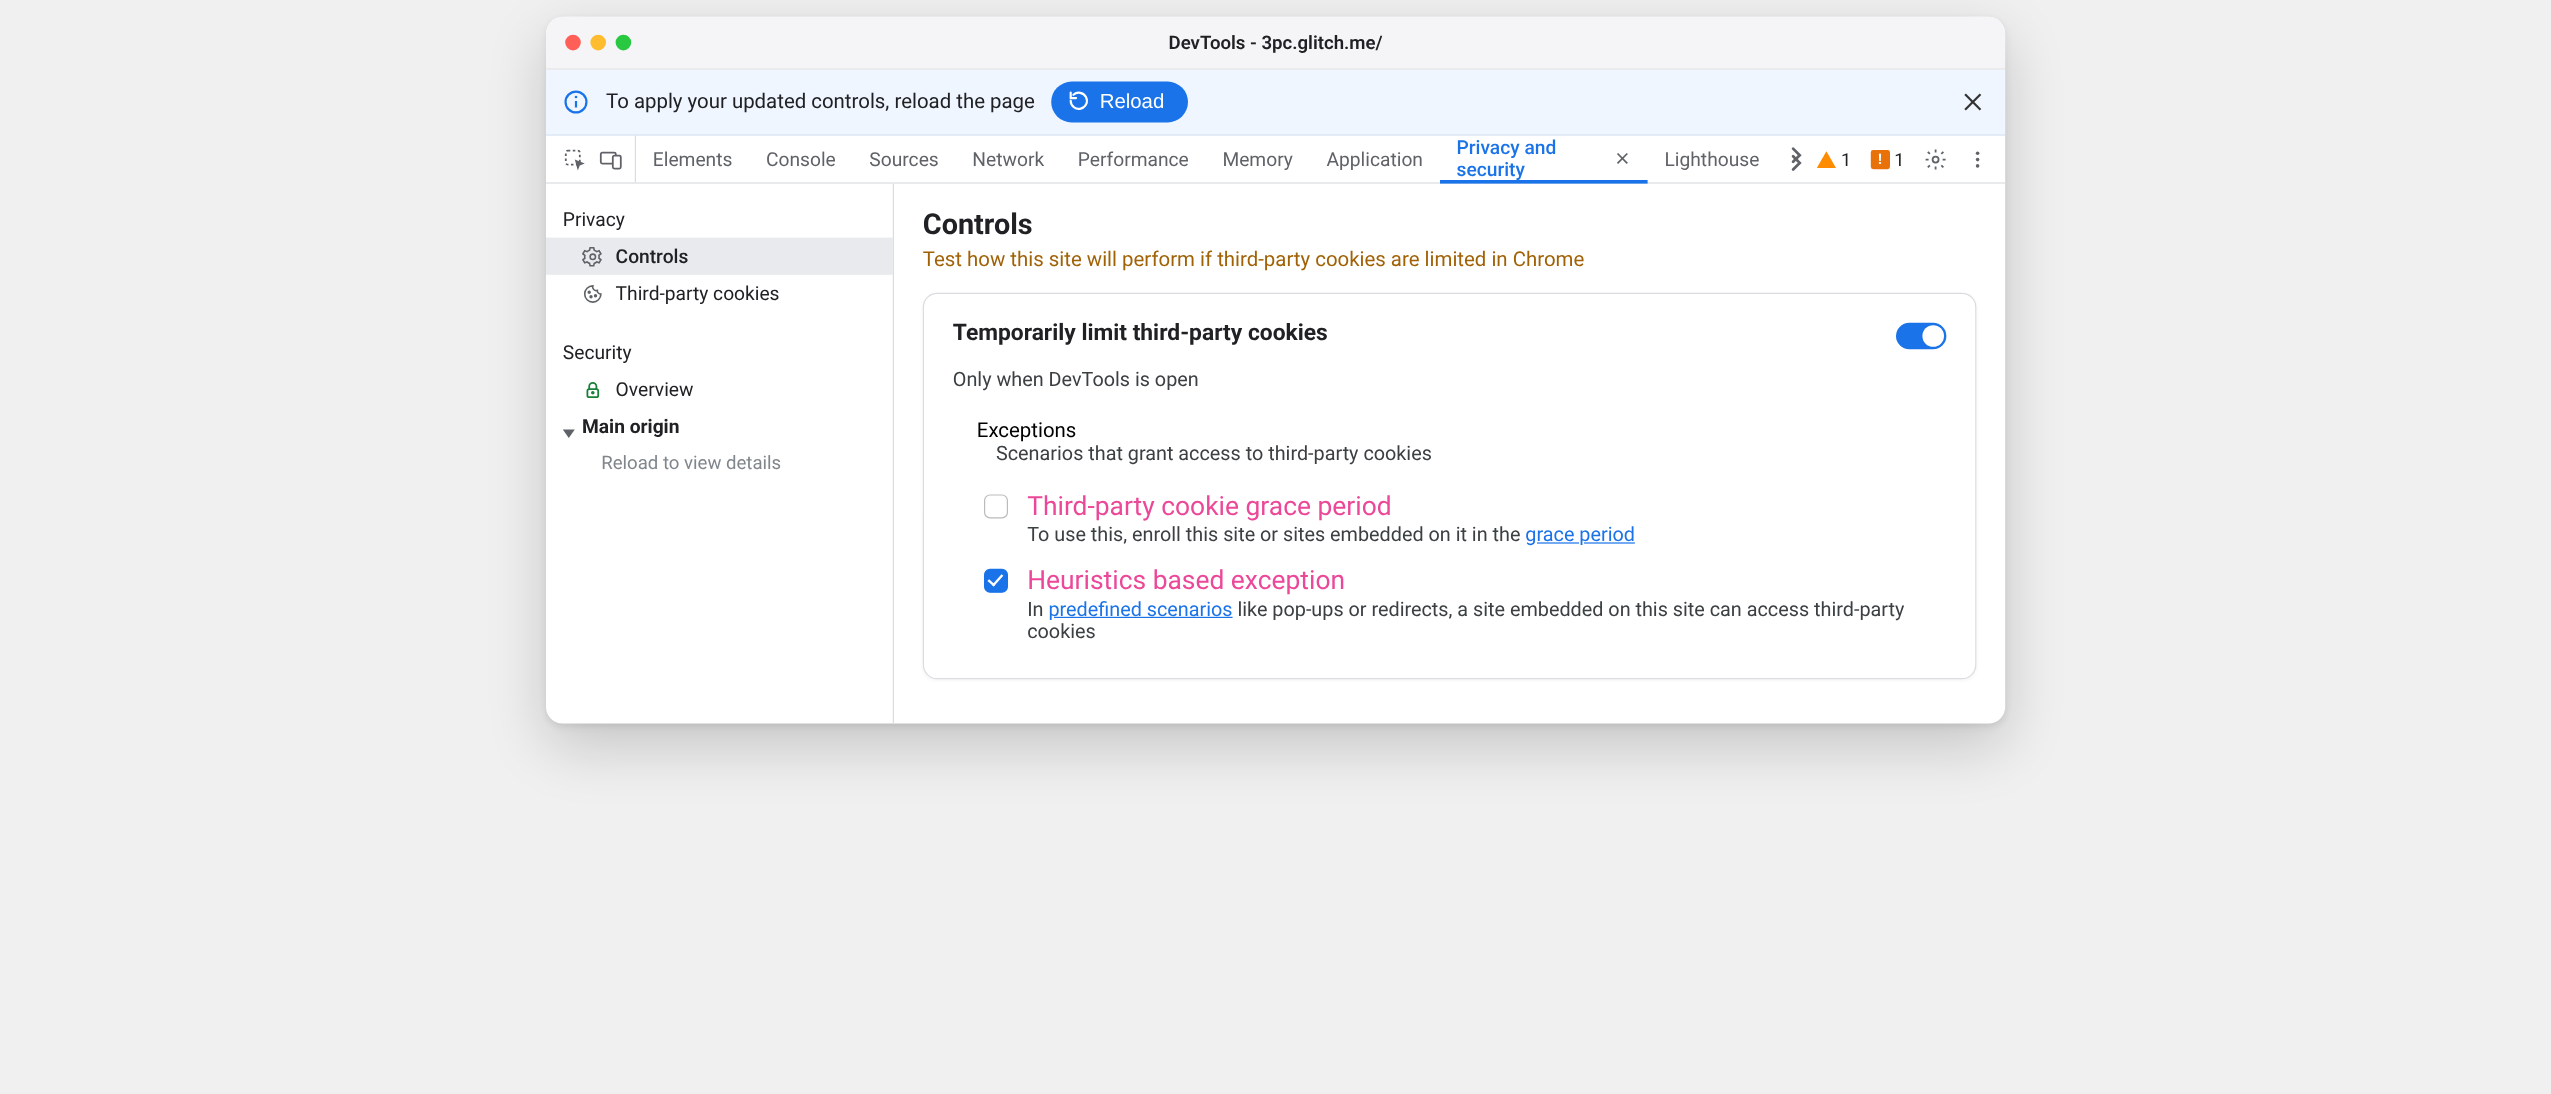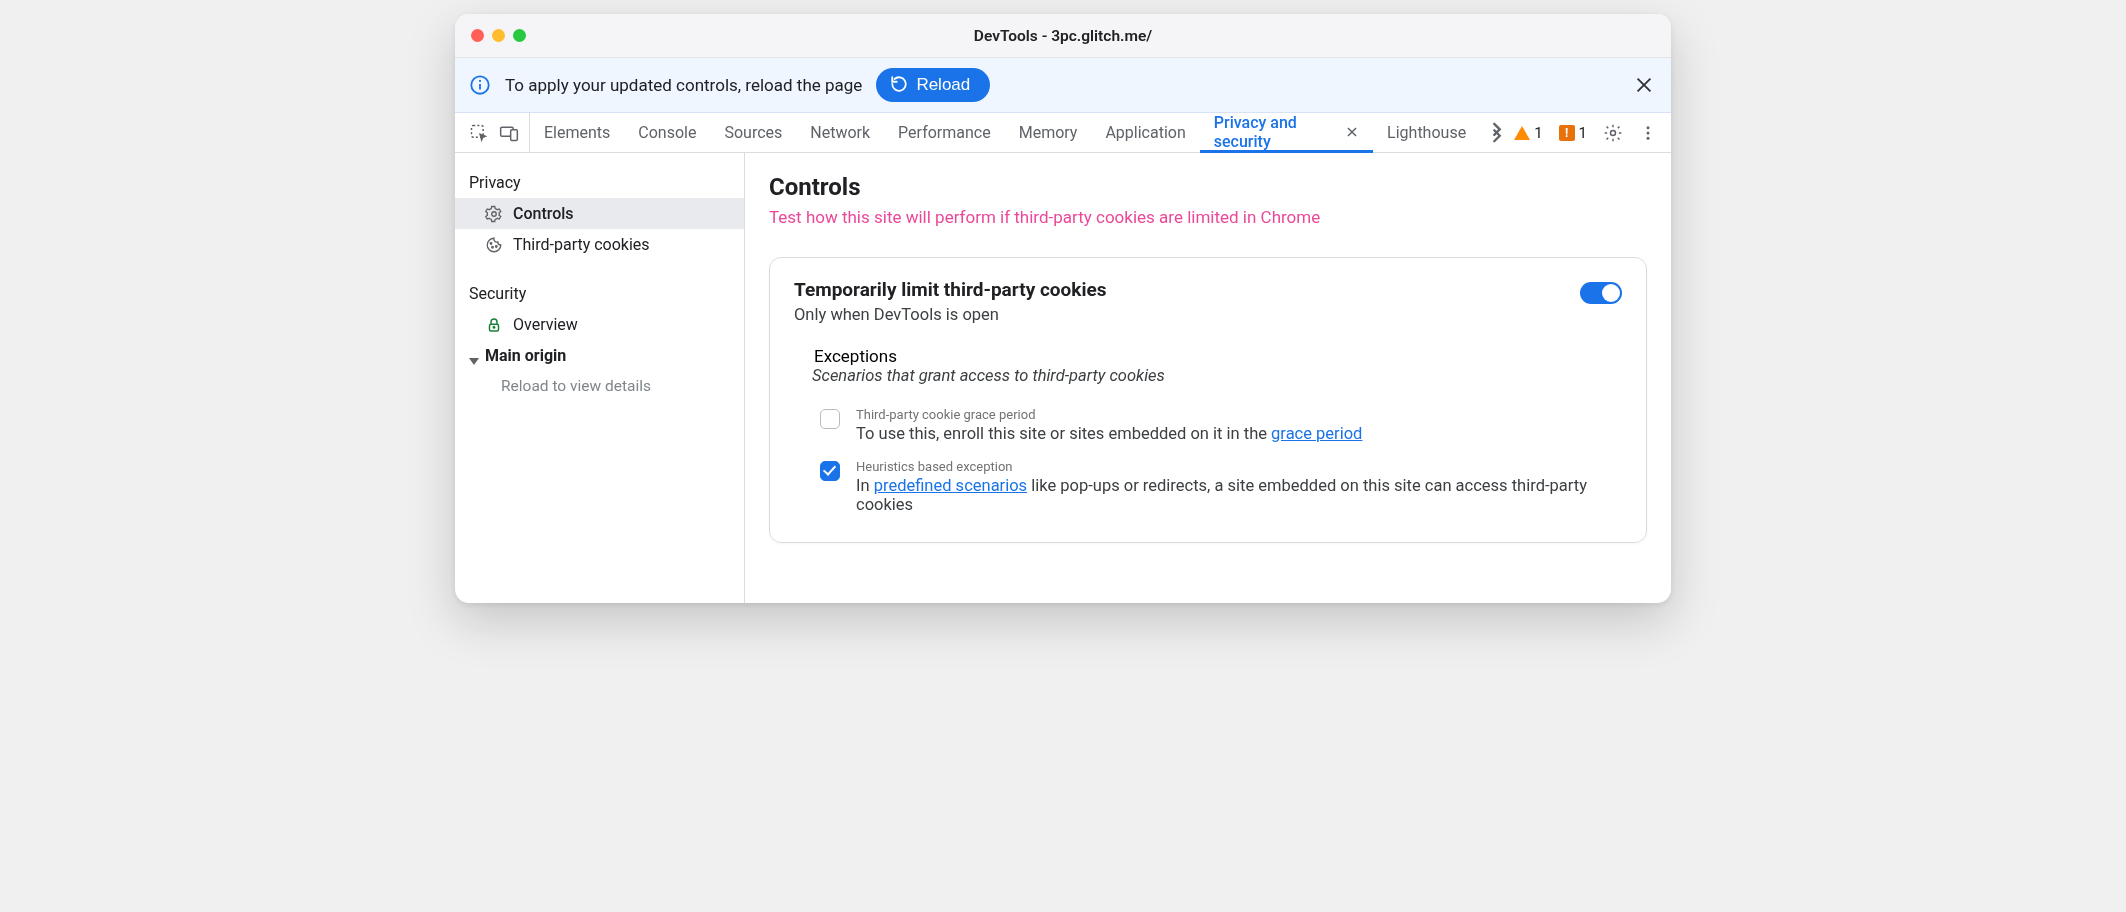--- a/index.html
+++ b/index.html
@@ -112,45 +112,45 @@
   .side-item .sicon { width:18px;height:18px;flex:0 0 18px;color:#5f6368; }
   .side-disclosure { display:flex;align-items:flex-end;gap:6px;
     padding:6px 14px 6px 14px; font-size:16px; cursor:pointer; color:#202124; font-weight:700;}
   .side-dim { padding:6px 14px 6px 46px; font-size:15.5px; color:#80868b; }
   .caret { width:0;height:0;border-left:5px solid transparent;border-right:5px solid transparent;border-top:7px solid #5f6368; }
 
   .content {
     flex:1; padding:20px 24px; overflow:auto;
   }
   h1.hdr { font-size:24px; font-weight:700; color:#202124; margin-bottom:6px;}
-  .sub { font-size:17px; color:#ec4899; margin-bottom:30px;}
+  .sub { font-size:17px; color:#a16207; margin-bottom:17px;}
   .card {
     border:1px solid #dadce0; border-radius:12px;
     padding:20px 24px;
     box-shadow: 0 1px 3px rgba(0,0,0,0.04);
   }
   .card-head { display:flex; align-items:flex-start; gap:20px;}
   .card-head .txt { flex:1; }
-  .card-title { font-size:19px; font-weight:700; color:#202124; margin-bottom:4px;}
+  .card-title { font-size:19px; font-weight:700; color:#202124; margin-bottom:20px;}
   .card-sub { font-size:16.5px; color:#3c4043; }
   .toggle {
     width:42px;height:22px;border-radius:22px;background:#1a73e8;position:relative;
     cursor:pointer;flex:0 0 42px; margin-top:4px;
   }
   .toggle::after {
     content:"";position:absolute;right:2px;top:2px;width:18px;height:18px;border-radius:50%;
     background:#fff;
   }
   .exc-head { font-size:17px; font-weight:400; margin-top:22px; margin-left:20px;}
-  .exc-sub { font-size:16.5px; color:#3c4043; margin-left:18px; margin-bottom:14px;font-style:italic;}
+  .exc-sub { font-size:16.5px; color:#3c4043; margin-left:36px; margin-bottom:14px;}
   .exc-row { display:flex; gap:16px; margin-left:26px; padding:8px 0; align-items:flex-start;}
   .cb { width:20px;height:20px;border:1.5px solid #bbb;border-radius:5px;flex:0 0 20px; margin-top:2px; cursor:pointer;}
   .cb.checked { background:#1a73e8;border-color:#1a73e8; position:relative;}
   .cb.checked::after { content:"";position:absolute;left:5px;top:1px;width:5px;height:10px;border:solid #fff;border-width:0 2.5px 2.5px 0;transform:rotate(42deg);}
-  .row-title { font-size:13px; color:#737373; font-weight:400; margin-bottom:2px;}
+  .row-title { font-size:22px; color:#ec4899; font-weight:400; margin-bottom:2px;}
   .row-desc { font-size:16.5px; color:#3c4043; }
   .lnk { color:#1a73e8; text-decoration:underline; cursor:pointer;}
   svg { display:block; }
 </style>
 </head>
 <body>
 
 <div class="window">
 
   <div class="titlebar">

